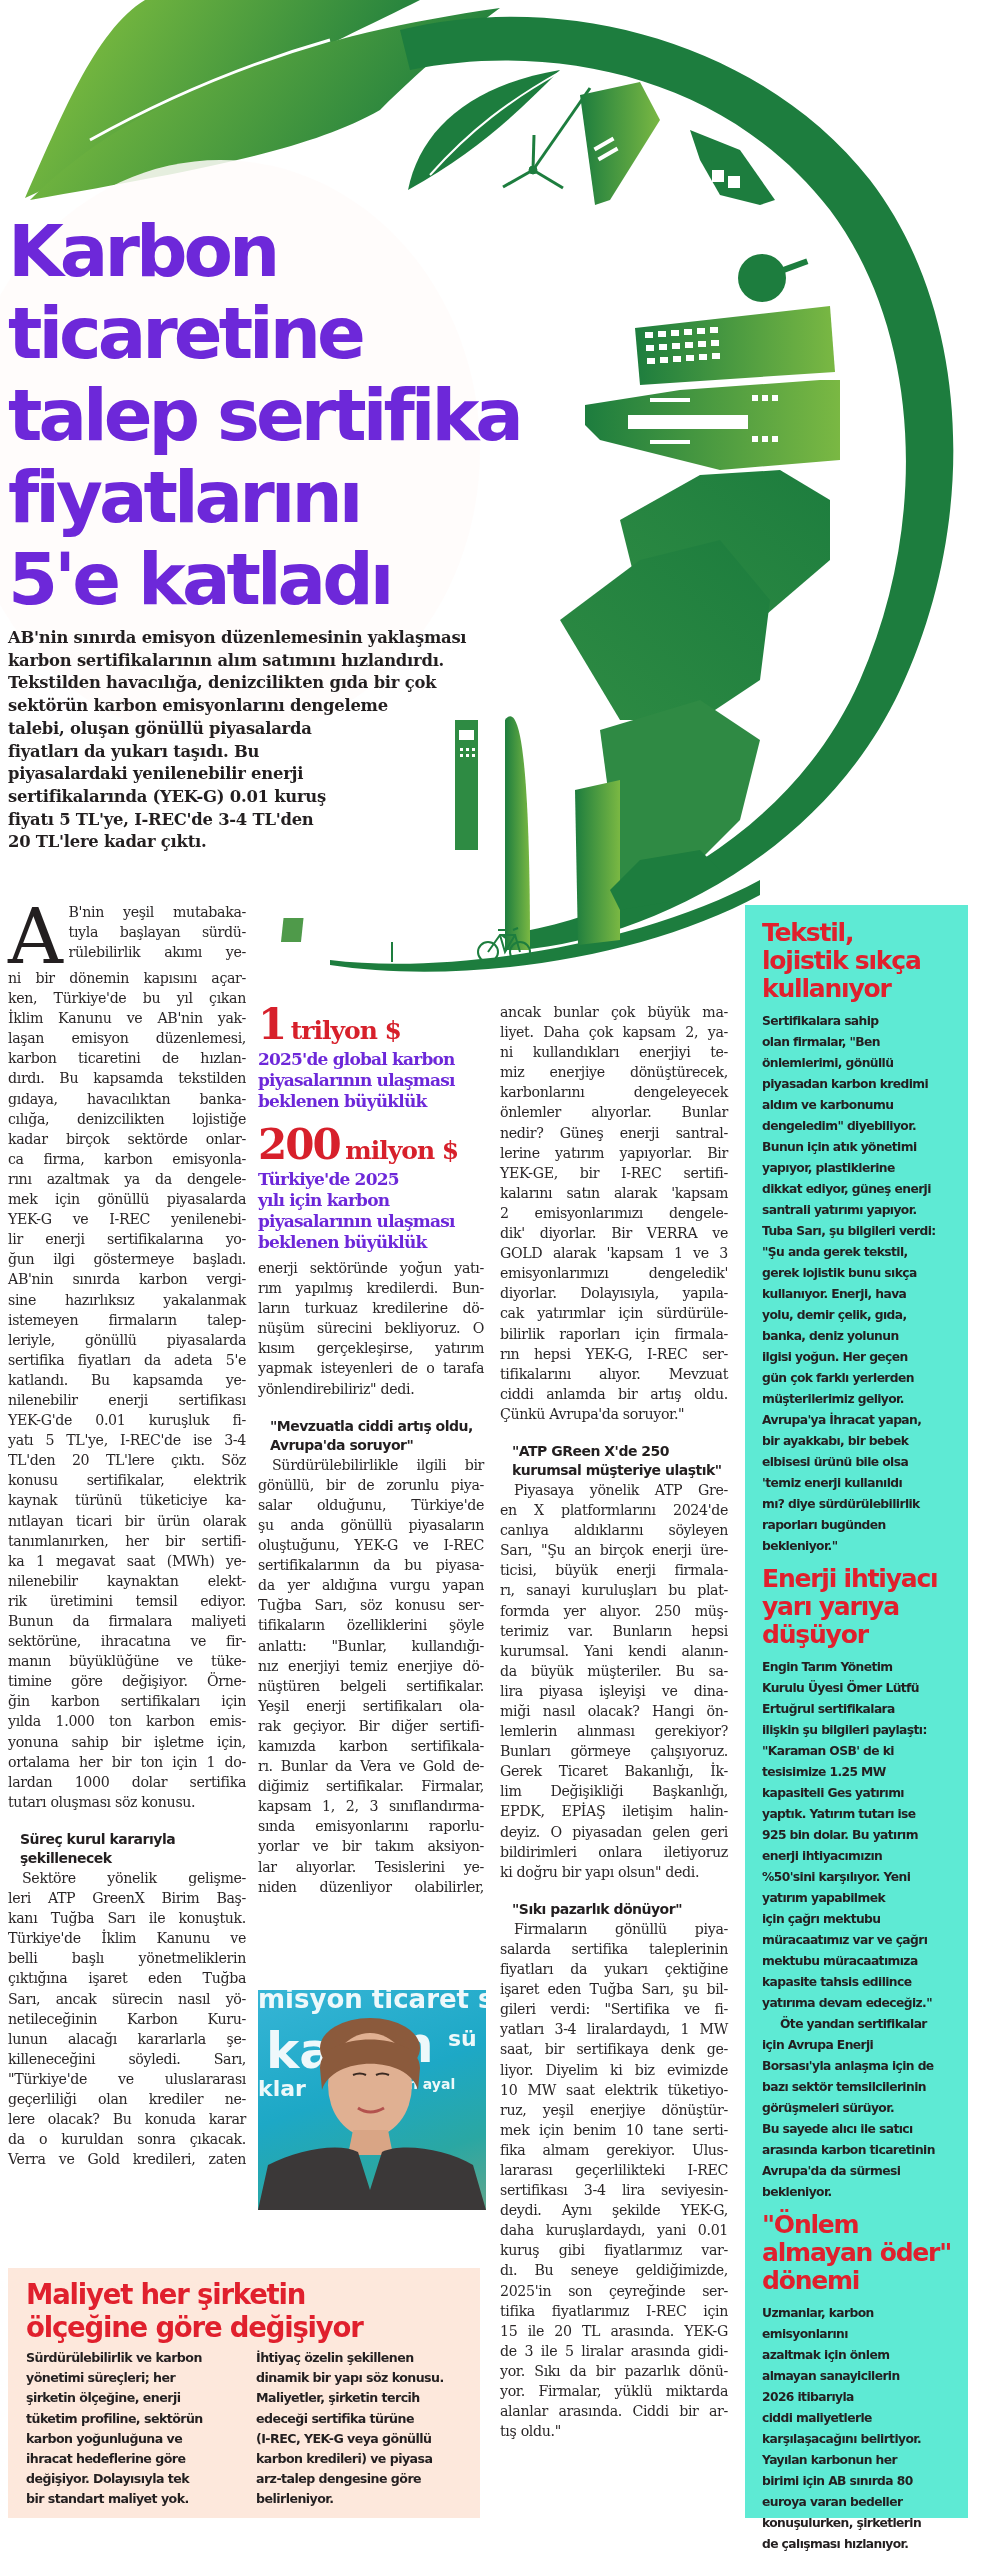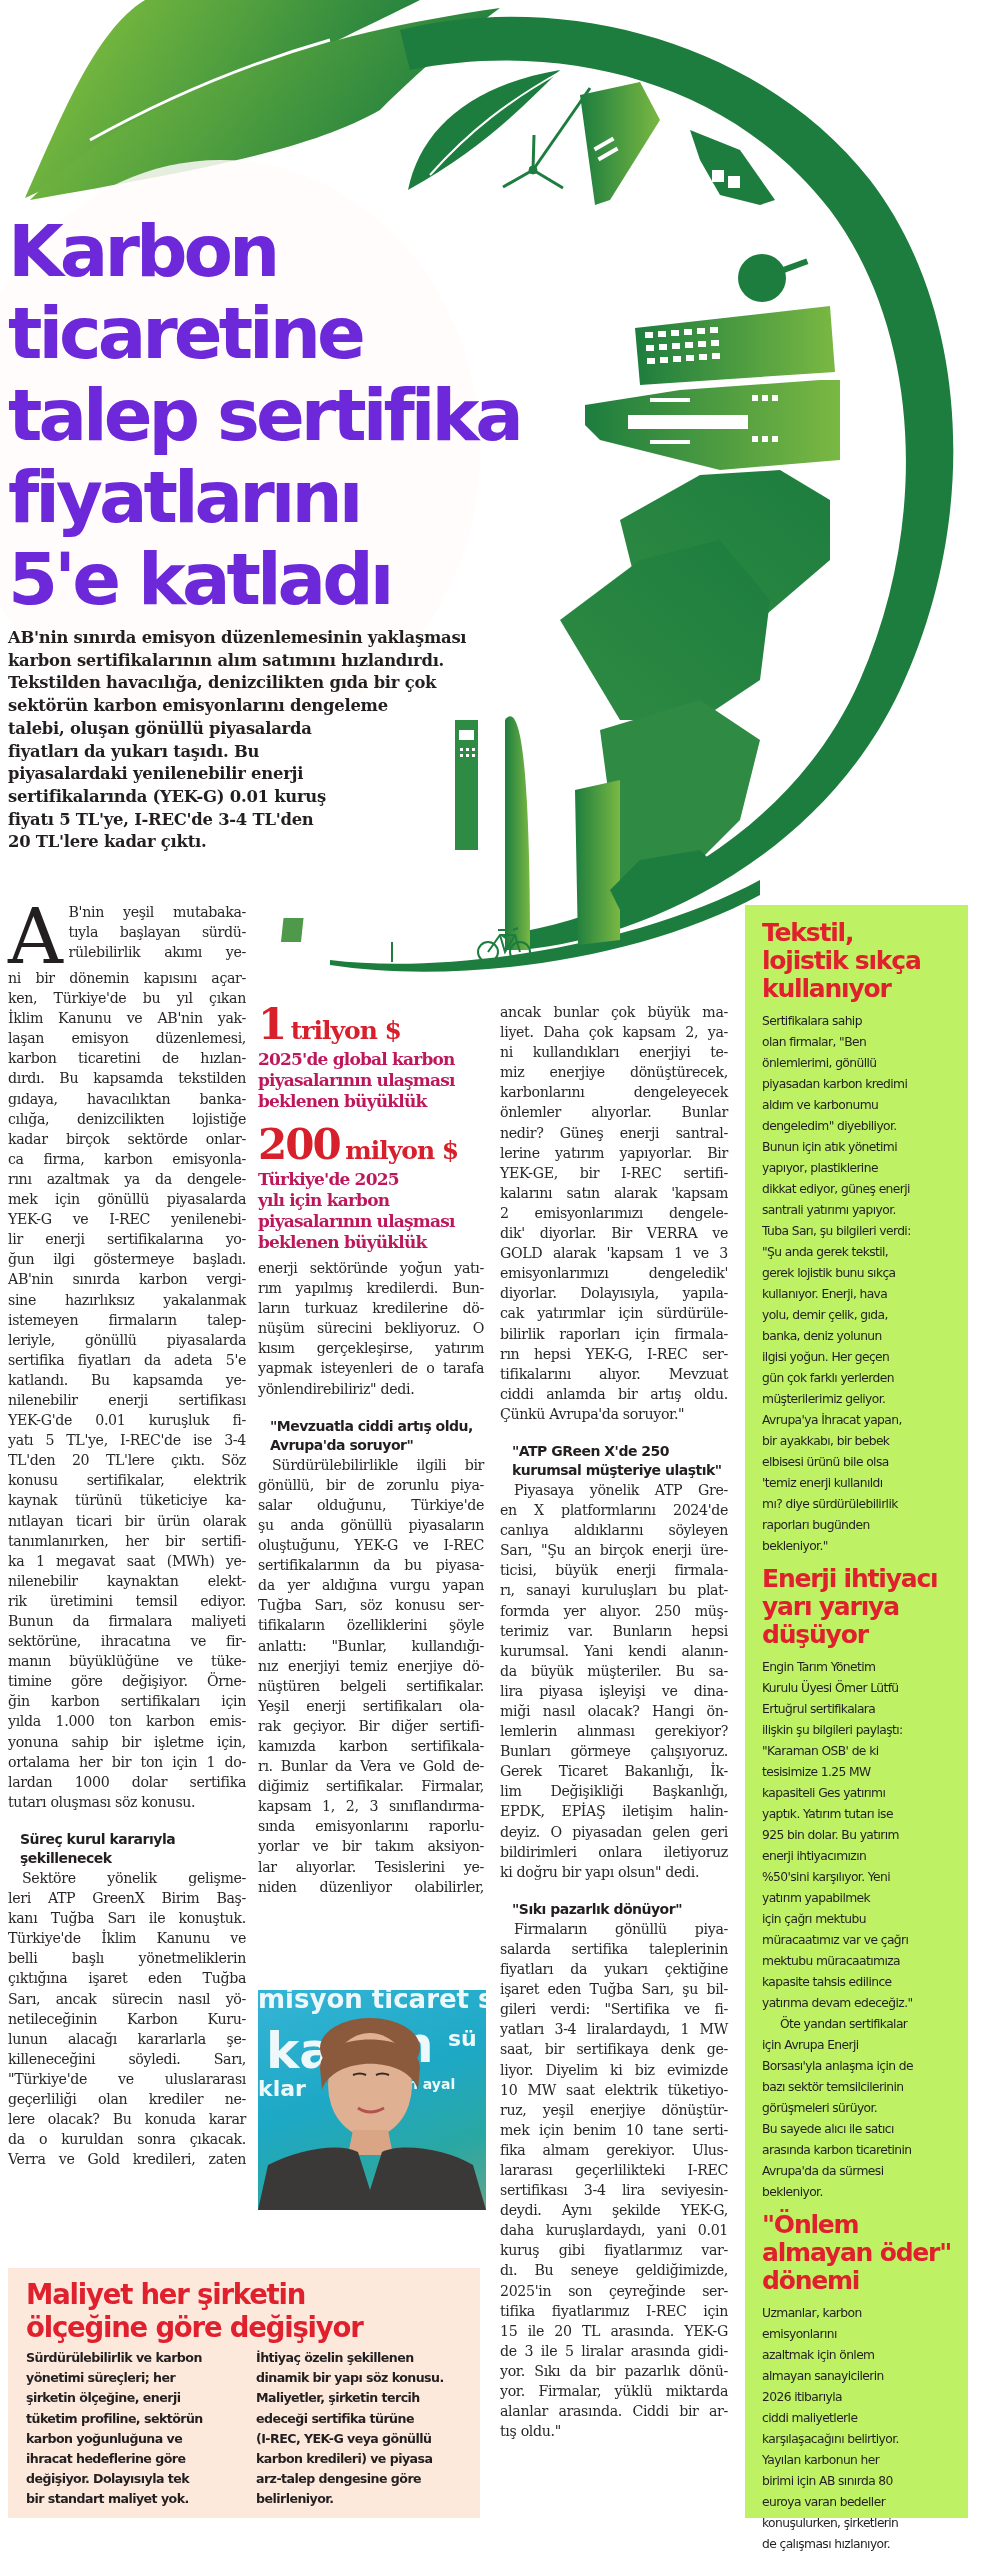--- a/index.html
+++ b/index.html
@@ -34,39 +34,39 @@
 
   .dropcap { float: left; font-family: "DejaVu Serif", serif; font-size: 76px; line-height: 62px; margin: 4px 6px 0 0; color: #231f20; font-weight: 400; }
 
   .subhead { font-family: "DejaVu Sans", sans-serif; font-weight: 700; font-size: 14px; line-height: 19px; color: #231f20; letter-spacing: -0.5px; padding-left: 12px; margin-top: 18px; }
 
   
   .stats { position: absolute; left: 258px; top: 1000px; width: 226px; z-index: 2; }
   .stat-big { color: #d7202b; font-family: "DejaVu Serif", serif; font-weight: 700; white-space: nowrap; }
   .stat-big .num { font-size: 42px; font-weight: 900; letter-spacing: -2px; }
   .stat-big .unit { font-size: 25px; letter-spacing: -1px; }
-  .stat-cap { font-family: "DejaVu Serif", serif; font-weight: 700; font-size: 17px; line-height: 21px; color: #be185d; letter-spacing: -0.8px; }
+  .stat-cap { font-family: "DejaVu Serif", serif; font-weight: 700; font-size: 17px; line-height: 21px; color: #6d28d9; letter-spacing: -0.8px; }
   .stat-cap span { display: block; }
 
   
   .photo { position: absolute; left: 258px; top: 1990px; width: 228px; height: 220px; z-index: 2; overflow: hidden; background: linear-gradient(160deg, #36b5d6 0%, #1da8c6 45%, #2aa7a3 75%, #61a58c 100%); }
   .photo .bgtext { position: absolute; color: #ffffff; font-family: "DejaVu Sans", sans-serif; font-weight: 700; white-space: nowrap; opacity: .92; }
 
   
   .box-bottom { position: absolute; left: 8px; top: 2268px; width: 472px; height: 250px; background: #fde8dc; z-index: 2; padding: 10px 18px; }
   .box-bottom h2 { font-family: "DejaVu Sans", sans-serif; font-weight: 700; font-size: 27.5px; line-height: 33px; color: #e0202d; letter-spacing: -1.2px; }
   .box-bottom h2 span { display: block; white-space: nowrap; }
   .box-bottom .cols { display: flex; gap: 24px; margin-top: 4px; }
   .box-bottom .cols div { flex: 1; font-family: "DejaVu Sans", sans-serif; font-weight: 700; font-size: 12.6px; line-height: 20.2px; color: #231f20; letter-spacing: -0.55px; }
   .box-bottom .cols span { display: block; white-space: nowrap; }
 
-  .sidebar { position: absolute; left: 745px; top: 905px; width: 223px; height: 1613px; background: #bef264; z-index: 2; padding: 10px 14px 0 17px; }
+  .sidebar { position: absolute; left: 745px; top: 905px; width: 223px; height: 1613px; background: #5eead4; z-index: 2; padding: 10px 14px 0 17px; }
   .sidebar h2 { font-family: "DejaVu Sans", sans-serif; font-weight: 700; font-size: 25px; line-height: 28px; color: #e0202d; letter-spacing: -1.2px; margin: 4px 0 8px; }
   .sidebar h2 span { display: block; white-space: nowrap; }
-  .sidebar .txt { font-family: "DejaVu Sans", sans-serif; font-weight: 400; font-size: 12.3px; line-height: 21px; color: #231f20; letter-spacing: -0.6px; }
+  .sidebar .txt { font-family: "DejaVu Sans", sans-serif; font-weight: 700; font-size: 12.3px; line-height: 21px; color: #231f20; letter-spacing: -0.6px; }
   .sidebar .txt span { display: block; white-space: nowrap; }
   .sidebar .txt span.ind { padding-left: 18px; }
   .sidebar .sec { margin-bottom: 8px; }
 </style>
 </head>
 <body>
 
 <svg id="illus" viewBox="0 0 991 990">
   <defs>
     <linearGradient id="lg1" x1="0" y1="0" x2="1" y2="0.3">

